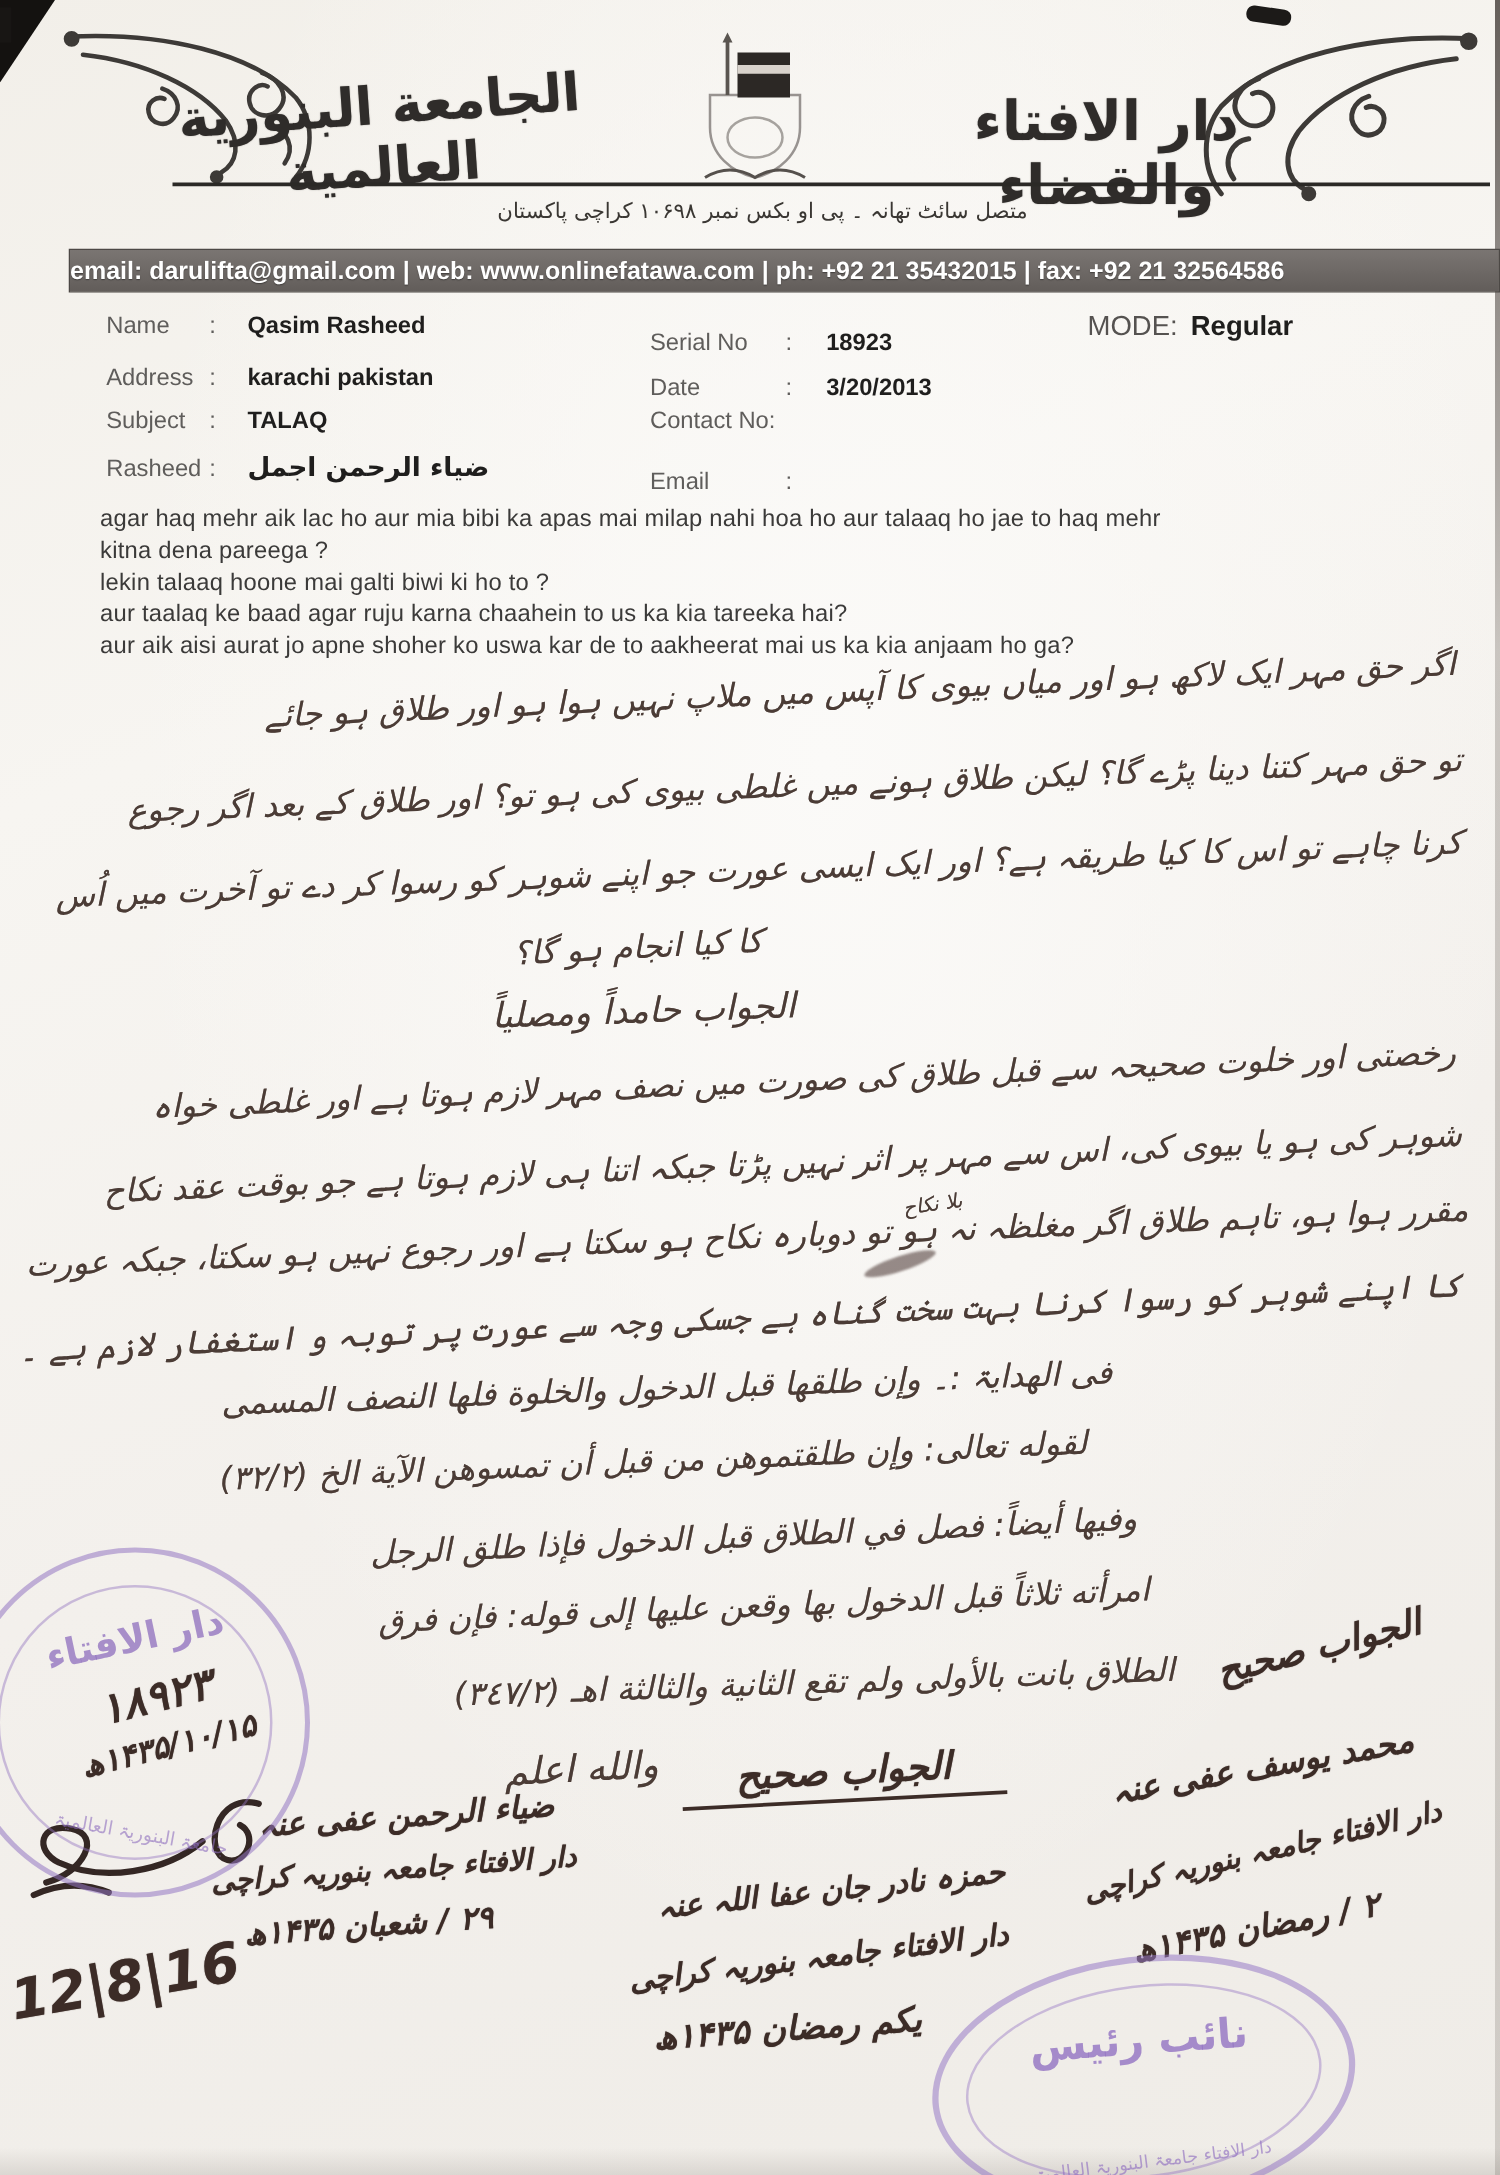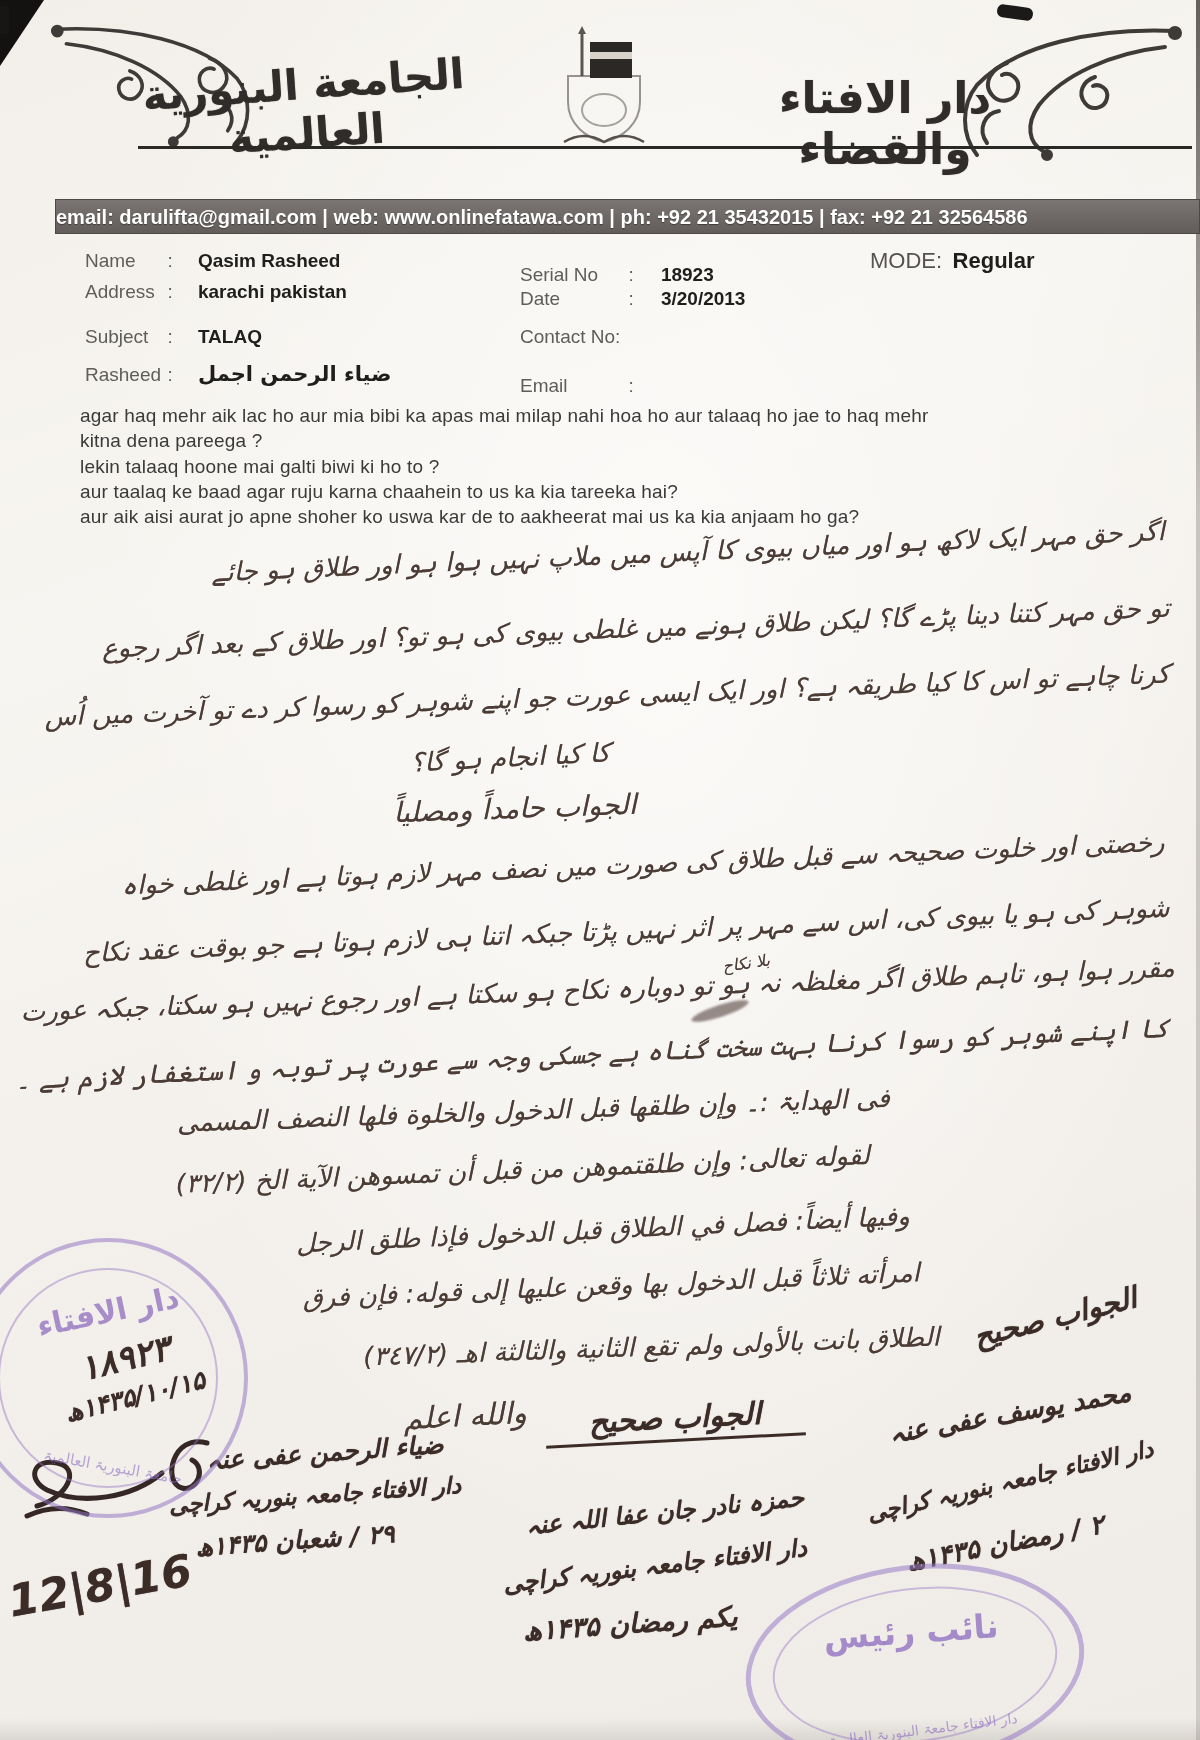--- a/index.html
+++ b/index.html
@@ -133,44 +133,45 @@
     </g>
     <line x1="34" y1="8" x2="34" y2="52" stroke="#5a5550" stroke-width="3"></line>
     <path d="M34 2 l4 8 h-8 z" fill="#5a5550"></path>
     <rect x="42" y="18" width="42" height="36" fill="#2c2825"></rect>
     <rect x="42" y="28" width="42" height="7" fill="#d8d2cb"></rect>
     <path d="M16 118 q 20 -12 40 0 q 20 -12 40 0" stroke="#55504c" fill="none" stroke-width="2.5"></path>
   </svg>
 
   <div class="rule"></div>
 
+  <div class="abs addr" dir="rtl" style="left:300px;top:158px;width:620px;text-align:center;">متصل سائٹ تھانہ ۔ پی او بکس نمبر ۱۰۶۹۸ کراچی پاکستان</div>
 
   <div class="contactbar">email: darulifta@gmail.com | web: www.onlinefatawa.com | ph: +92 21 35432015 | fax: +92 21 32564586</div>
 
   <div class="abs formrow" style="left:85px;top:250px;">
     <span class="flabel" style="width:78px;">Name</span>
     <span class="fcolon" style="width:26px;">:</span>
     <span class="fvalue">Qasim Rasheed</span>
   </div>
   <div class="abs formrow" style="left:520px;top:250px;">
     <span class="flabel" style="width:104px;margin-top:14px;">Serial No</span>
     <span class="fcolon" style="width:28px;">:</span>
     <span class="fvalue">18923</span>
   </div>
   <div class="abs formrow" style="left:870px;top:248px;">
     <span class="flabel" style="font-size:22px;color:#555250;">MODE:</span>
     <span class="fvalue" style="font-size:22px;margin-left:6px;">Regular</span>
   </div>
 
-  <div class="abs formrow" style="left:85px;top:281px;">
+  <div class="abs formrow" style="left:85px;top:292px;">
     <span class="flabel" style="width:78px;">Address</span>
     <span class="fcolon" style="width:26px;">:</span>
     <span class="fvalue">karachi pakistan</span>
   </div>
-  <div class="abs formrow" style="left:520px;top:288px;">
+  <div class="abs formrow" style="left:520px;top:300px;">
     <span class="flabel" style="width:104px;">Date</span>
     <span class="fcolon" style="width:28px;">:</span>
     <span class="fvalue">3/20/2013</span>
   </div>
 
   <div class="abs formrow" style="left:85px;top:326px;">
     <span class="flabel" style="width:78px;">Subject</span>
     <span class="fcolon" style="width:26px;">:</span>
     <span class="fvalue">TALAQ</span>
   </div>

